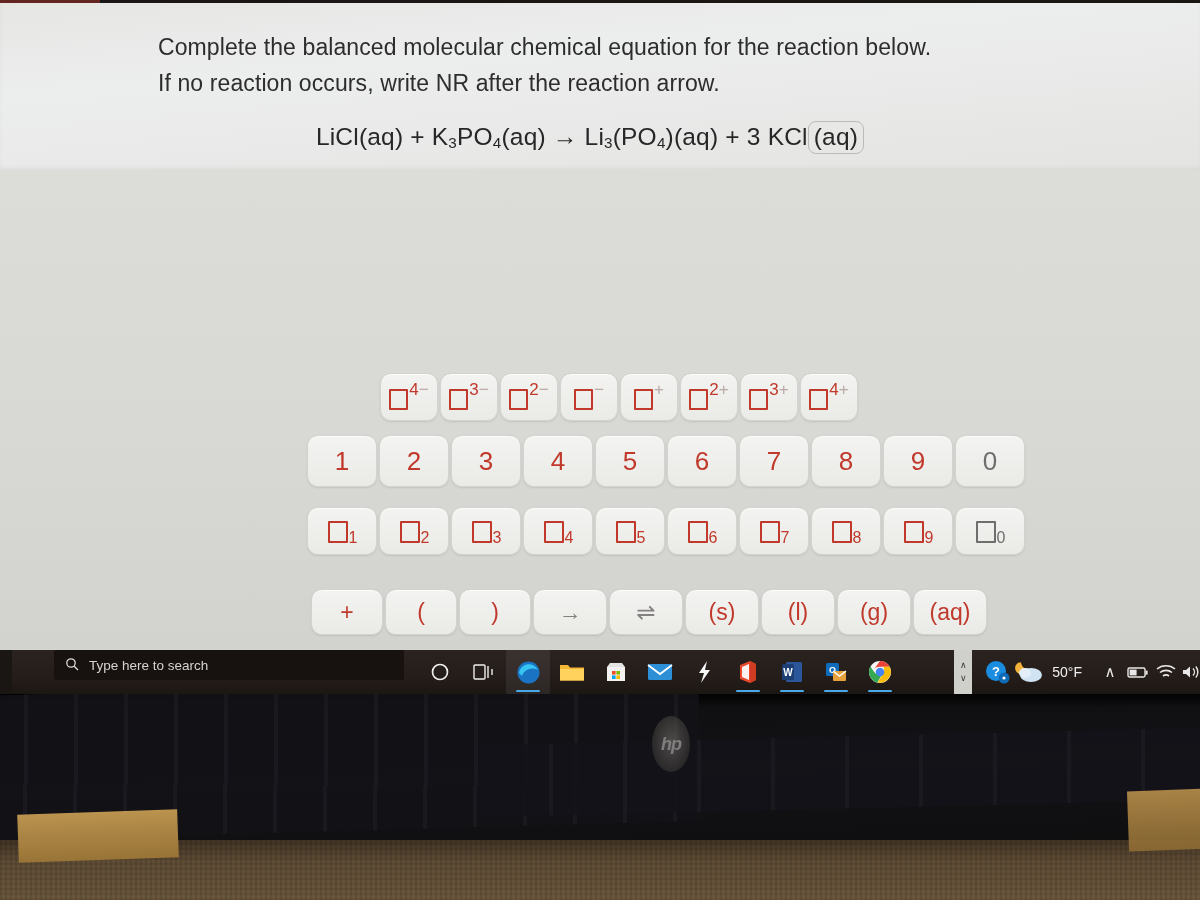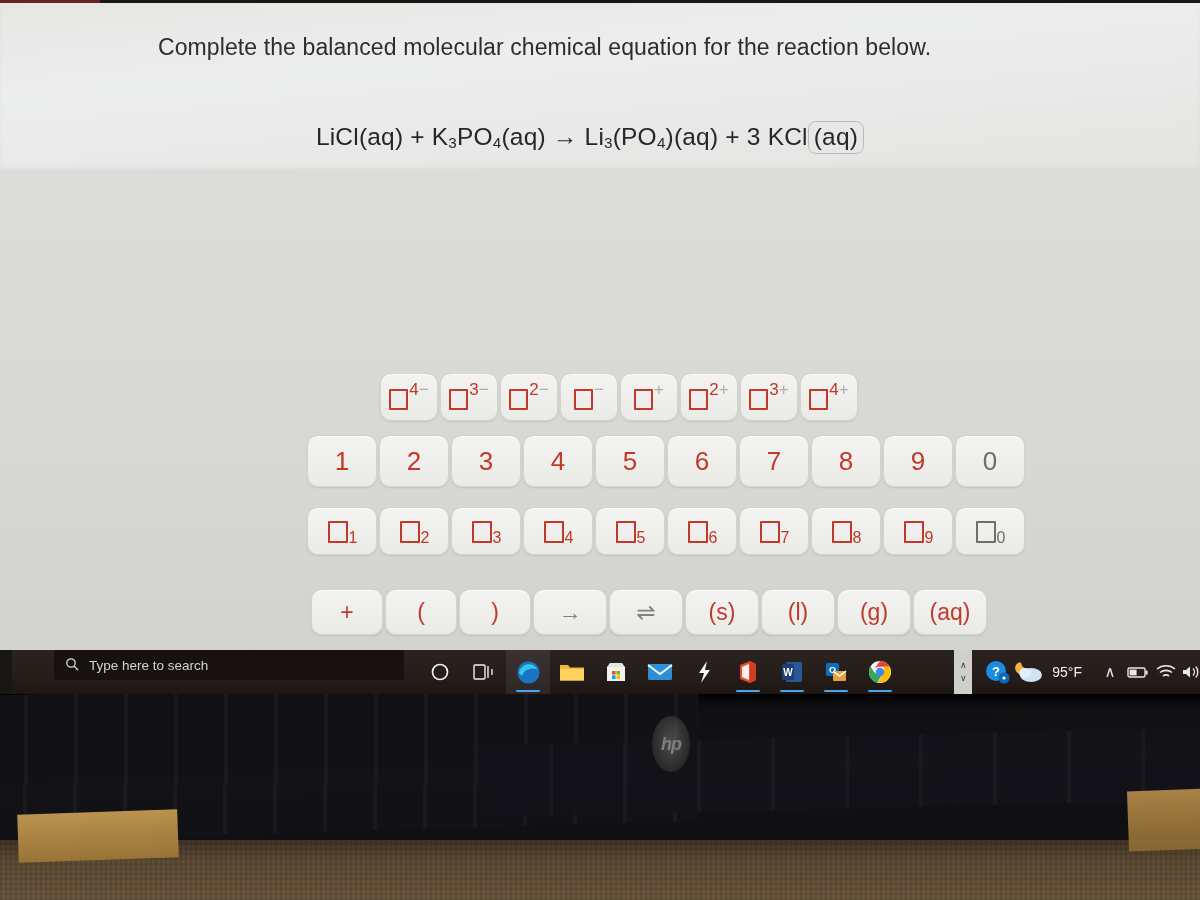--- a/index.html
+++ b/index.html
@@ -222,20 +222,21 @@
 </head>
 <body>
 
 <div id="root">
 
   <div class="top-stripe"></div>
 
   <div class="question-panel">
     <div class="q-text">
       <span>Complete the balanced molecular chemical equation for the reaction below.</span>
+      <span class="q-line2">If no reaction occurs, write NR after the reaction arrow.</span>
     </div>
 
     <div class="equation">
       <span>LiCl(aq)</span>
       <span>+</span>
       <span>
         <span>K</span><sub>3</sub><span>PO</span><sub>4</sub><span>(aq)</span>
       </span>
       <span>→</span>
       <span>
@@ -471,21 +472,21 @@
         </svg>
       </div>
 
       <div class="tray-item">
         <svg width="34" height="26" viewBox="0 0 34 26">
           <path d="M9 3 a6 6 0 1 0 6 7 a7 7 0 0 1 -6 -7z" fill="#f2b23c"></path>
           <ellipse cx="19" cy="16" rx="11" ry="7" fill="#cfe3f2"></ellipse>
           <ellipse cx="13" cy="14" rx="6" ry="5" fill="#e3eef8"></ellipse>
         </svg>
       </div>
-      <span class="temp-text">95°F</span>
+      <span class="temp-text">50°F</span>
 
       <span class="tray-glyph">∧</span>
 
       <span class="tray-item">
         <svg width="26" height="18" viewBox="0 0 26 18">
           <rect x="2" y="5" width="17" height="9" rx="1.4" fill="none" stroke="#e9e8e6" stroke-width="1.4"></rect>
           <rect x="3.6" y="6.6" width="7" height="5.8" fill="#e9e8e6"></rect>
           <rect x="19.6" y="7.6" width="2" height="4" fill="#e9e8e6"></rect>
         </svg>
       </span>

